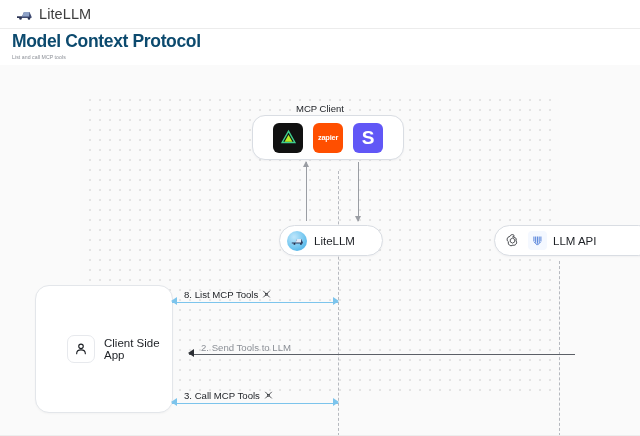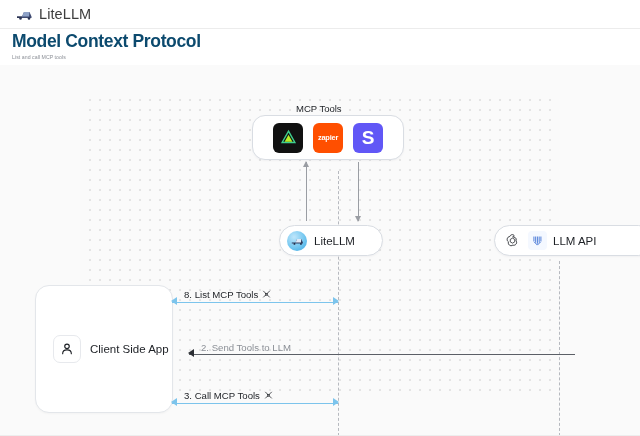--- a/index.html
+++ b/index.html
@@ -102,21 +102,21 @@
     width: 19px; height: 19px; border-radius: 4px; flex: none;
     display: flex; align-items: center; justify-content: center;
   }
   .llm-icon-openai { background: #fff; }
   .llm-icon-anthropic { background: #f4f8ff; }
 
   
   .client-box {
     position: absolute; left: 35px; top: 220px; width: 138px; height: 128px;
     background: #fff; border: 1px solid #e3e6ea; border-radius: 14px;
-    display: flex; align-items: center; padding-left: 17px; gap: 9px;
+    display: flex; align-items: center; padding-left: 31px; gap: 9px;
     box-shadow: 0 1px 2px rgba(16,24,40,.03);
   }
   .client-icon {
     width: 28px; height: 28px; border-radius: 7px;
     border: 1px solid #e7e9ed; background: #fff;
     display: flex; align-items: center; justify-content: center; flex: none;
   }
   .client-label { font-size: 11.5px; color: #1d2025; }
 
   
@@ -193,21 +193,21 @@
 
   <div class="page-title">Model Context Protocol</div>
   <div class="page-sub">List and call MCP tools</div>
 
   <div class="canvas">
     <div class="dots"></div>
 
     <div class="lifeline lifeline-litellm"></div>
     <div class="lifeline lifeline-llm"></div>
 
-    <div class="mcp-label">MCP Tools</div>
+    <div class="mcp-label">MCP Client</div>
     <div class="mcp-group">
       <div class="tool tool-supabase">
         <svg width="17" height="17" viewBox="0 0 24 24">
           <path d="M12 3 L21 19 L3 19 Z" fill="none" stroke="#3ecf8e" stroke-width="2"></path>
           <path d="M12 8 L17.5 18 L6.5 18 Z" fill="#b9f227"></path>
         </svg>
       </div>
       <div class="tool tool-zapier">
         <span class="zapier-word">zapier</span>
       </div>

